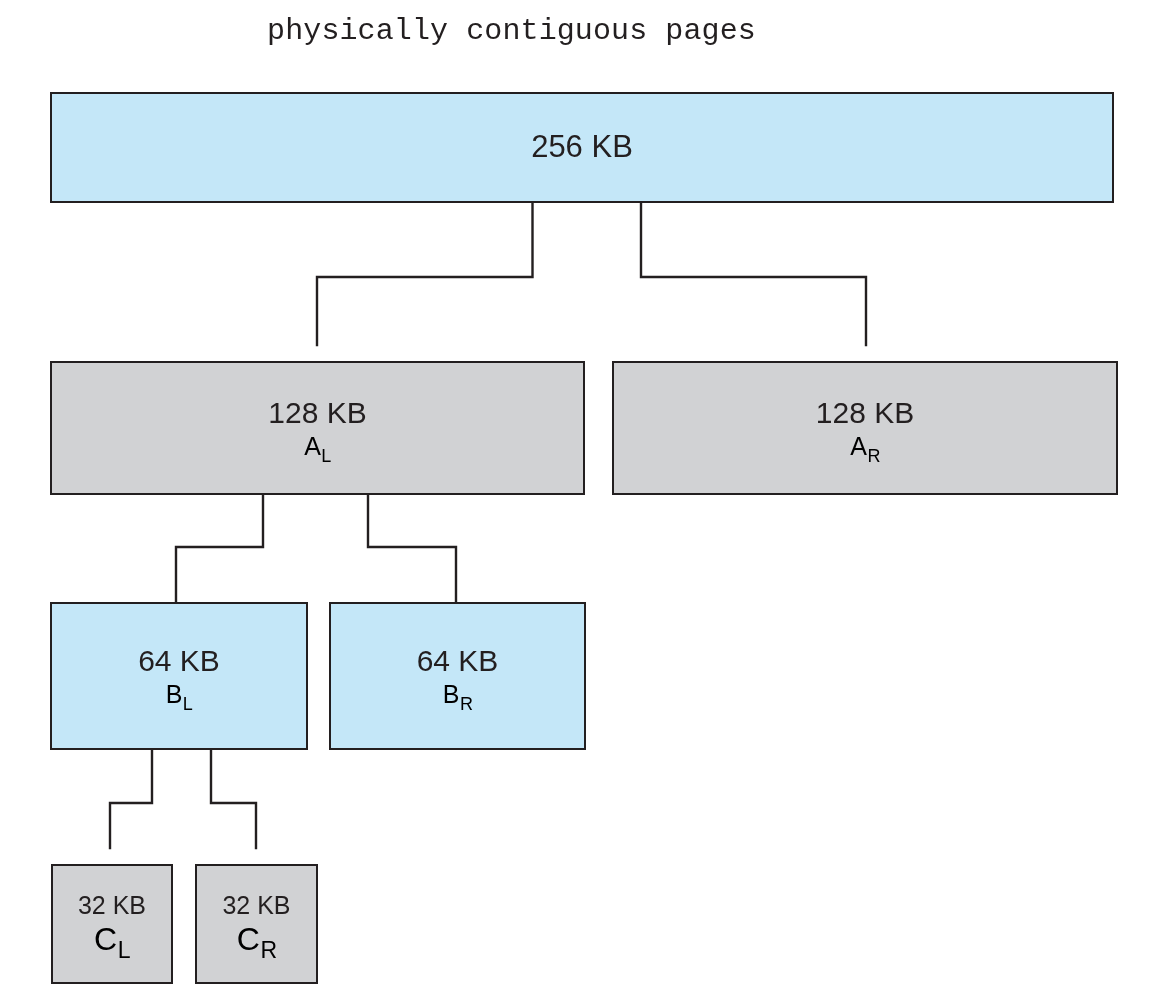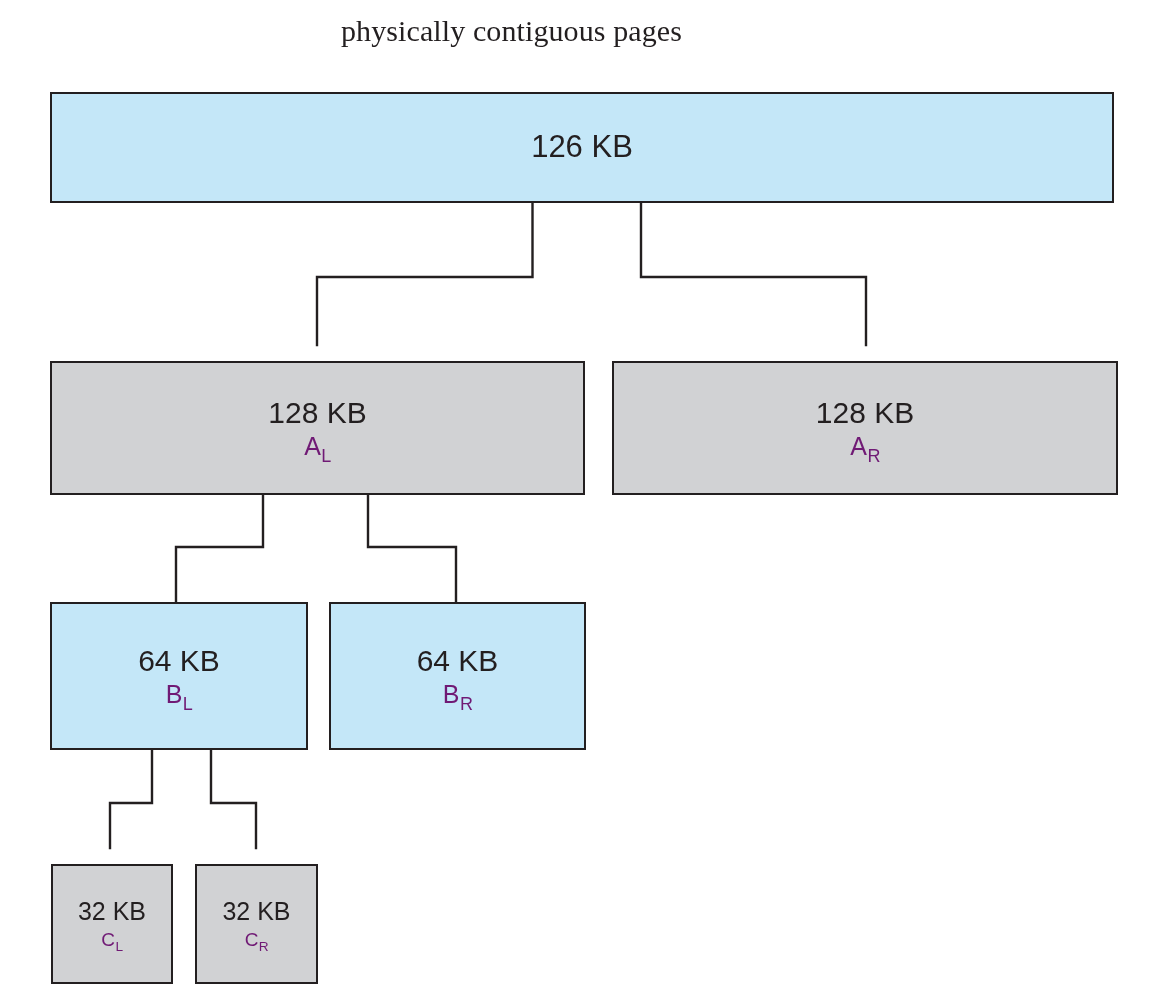--- a/index.html
+++ b/index.html
@@ -20,21 +20,21 @@
     width: 1155px;
     height: 1000px;
   }
   .title {
     position: absolute;
     left: 0;
     top: 14px;
     width: 1023px;
     text-align: center;
     font-size: 30px;
-    font-family: Liberation Serif, serif;
+    font-family: Liberation Mono, monospace;
     color: #231f20;
     letter-spacing: 0.1px;
   }
   svg.connectors {
     position: absolute;
     left: 0;
     top: 0;
     width: 1155px;
     height: 1000px;
     pointer-events: none;
@@ -57,35 +57,35 @@
     text-align: center;
     line-height: 1.05;
   }
   .node .size-label {
     font-size: 30px;
     color: #231f20;
     white-space: nowrap;
   }
   .node .name-label {
     font-size: 25px;
-    color: #701a75;
+    color: #000000;
     white-space: nowrap;
     margin-top: 5px;
   }
   .node .name-label sub {
     font-size: 0.72em;
     vertical-align: baseline;
     position: relative;
     top: 0.36em;
     left: 0.03em;
   }
   .node.blue  { background: #c4e7f8; }
   .node.gray  { background: #d1d2d4; margin-top: 16px; }
   .node.small .size-label { font-size: 25px; }
-  .node.small .name-label { font-size: 19px; }
+  .node.small .name-label { font-size: 32px; }
   .node.root .size-label { font-size: 31px; }
 </style>
 </head>
 <body>
 
 <div id="diagram-root">
 
   <div class="title">physically contiguous pages</div>
 
   <svg class="connectors" viewBox="0 0 1155 1000">
@@ -97,21 +97,21 @@
     <path d="M 263 478 L 263 547 L 176 547 L 176 602"></path>
 
     <path d="M 368 478 L 368 547 L 456 547 L 456 602"></path>
 
     <path d="M 152 750 L 152 803 L 110 803 L 110 848"></path>
 
     <path d="M 211 750 L 211 803 L 256 803 L 256 848"></path>
   </svg>
 
   <div class="node blue root" style="left:50px; top:92px; width:1064px; height:111px;">
-    <span class="size-label">126 KB</span>
+    <span class="size-label">256 KB</span>
   </div>
 
   <div class="node gray" style="left:50px; top:345px; width:535px; height:134px;">
     <span class="size-label">128 KB</span>
     <span class="name-label"><span>A</span><sub>L</sub></span>
   </div>
 
   <div class="node gray" style="left:612px; top:345px; width:506px; height:134px;">
     <span class="size-label">128 KB</span>
     <span class="name-label"><span>A</span><sub>R</sub></span>

